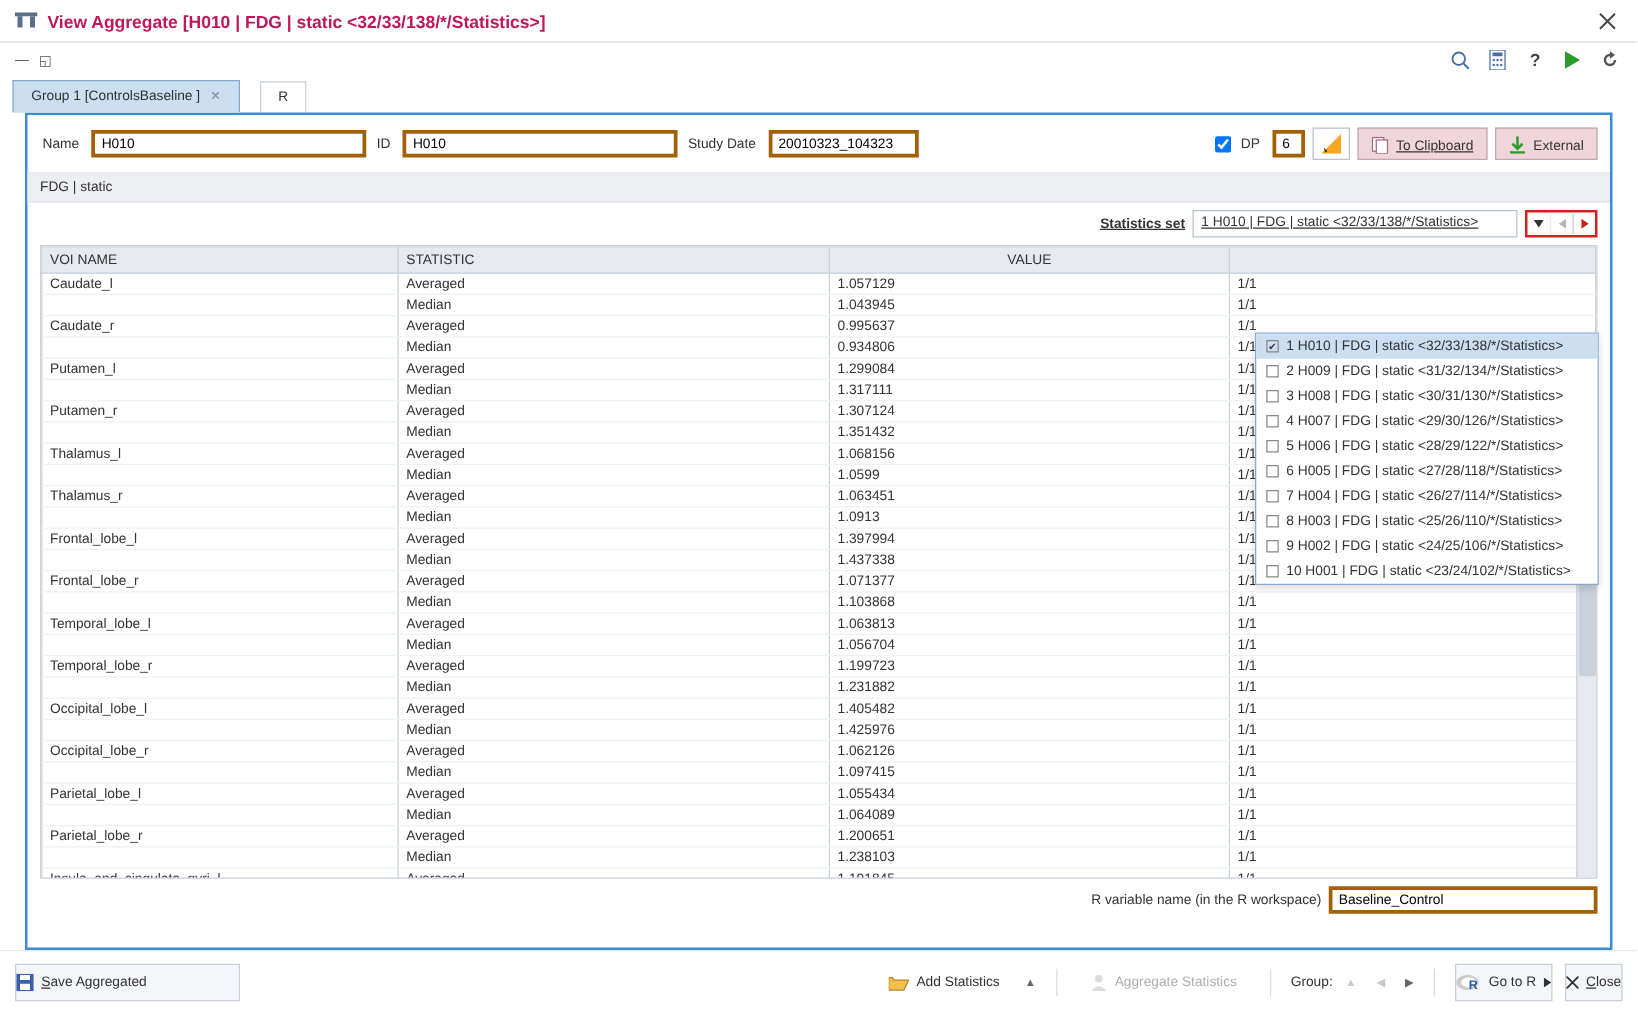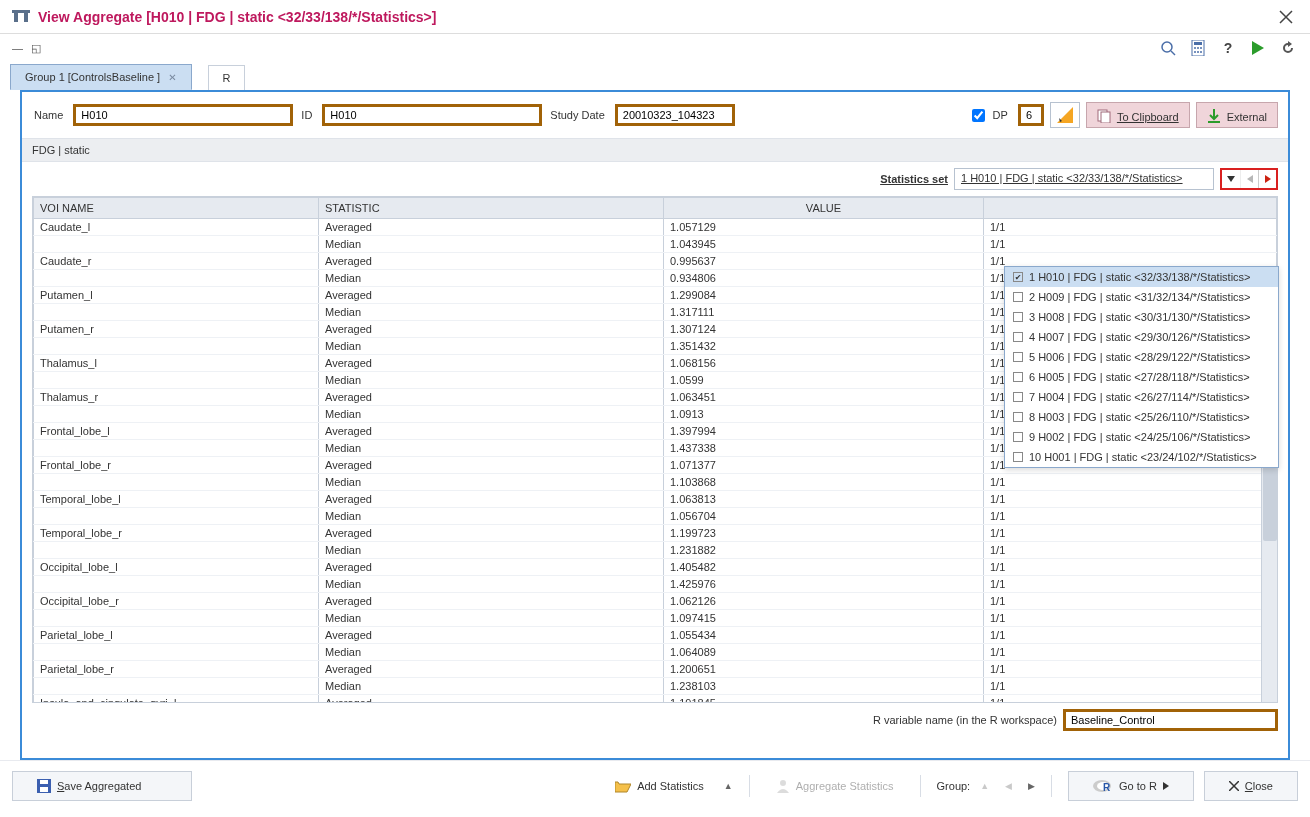--- a/index.html
+++ b/index.html
@@ -64,21 +64,21 @@
 .dropdown-popup { position: absolute; top: 232px; right: 31px; width: 275px; background: #fff; border: 1px solid #8aa8cc; box-shadow: 0 2px 6px rgba(0,0,0,0.15); z-index: 10; }
 .dropdown-item { display: flex; align-items: center; gap: 6px; padding: 4px 8px; font-size: 11px; cursor: pointer; }
 .dropdown-item.selected { background: #cbdef2; }
 .dd-check { width: 10px; height: 10px; border: 1px solid #888; display: inline-flex; align-items: center; justify-content: center; font-size: 8px; }
 .dd-check.checked::after { content: "✔"; font-size: 8px; }
 
 .rvar-row { display: flex; align-items: center; justify-content: flex-end; padding: 6px 10px; gap: 6px; }
 .rvar-input { width: 215px; }
 
 .bottom-bar { display: flex; align-items: center; padding: 10px 12px; gap: 10px; border-top: 1px solid #e8eaef; }
-.bottom-btn { display: inline-flex; align-items: center; gap: 6px; border: 1px solid #c8cfd9; background: #f4f6f9; padding: 6px 24px; font-size: 11px; cursor: pointer; height: 30px; }
+.bottom-btn { display: inline-flex; align-items: center; gap: 6px; border: 1px solid #c8cfd9; background: #f4f6f9; padding: 6px 0; font-size: 11px; cursor: pointer; height: 30px; }
 .bottom-bar .spacer { flex: 1; }
 .bb-link { display: inline-flex; align-items: center; gap: 6px; font-size: 11px; cursor: pointer; padding: 6px 10px; }
 .bb-link.disabled { opacity: 0.4; cursor: default; }
 .vsep { width: 1px; height: 22px; background: #d8dde5; margin: 0 6px; }
 .small-tri { font-size: 9px; color: #666; }
 
 svg { display: block; }
 </style>
 </head>
 <body>

